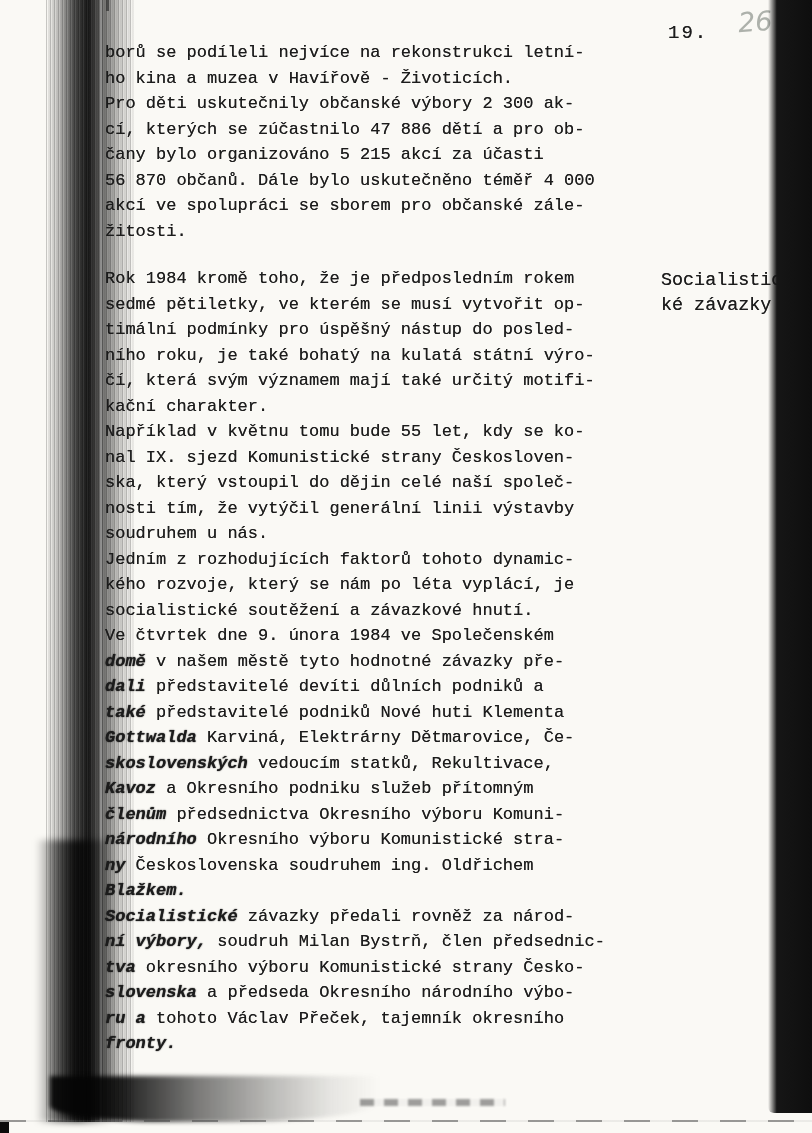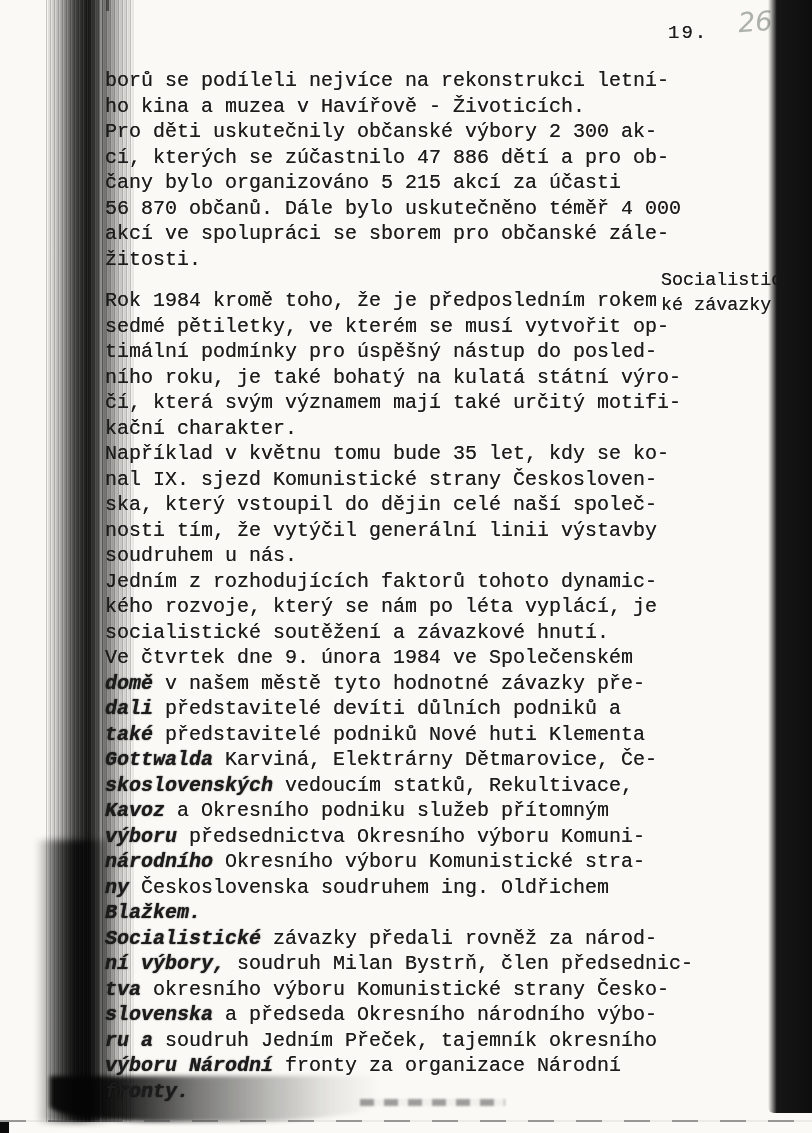--- a/index.html
+++ b/index.html
@@ -54,25 +54,25 @@
   .corner-block{position:absolute;left:0;top:1122px;width:9px;height:11px;background:#0b0b0b;z-index:4;}
   .top-tick{position:absolute;left:106px;top:0;width:3px;height:11px;background:#3a3a3a;opacity:.8;z-index:3;}
   
   .typed-num{position:absolute;left:668px;top:22px;font-size:19px;letter-spacing:2px;z-index:3;
     text-shadow:0 0 .6px rgba(0,0,0,.7);}
   .hand-num{position:absolute;left:738px;top:6px;font-size:27px;z-index:3;
     font-family:"DejaVu Sans",sans-serif;font-style:italic;
     color:var(--pencil,#adb1ab);transform:rotate(-4deg);}
   .margin-note{position:absolute;left:661px;top:268px;font-size:18.4px;line-height:25px;z-index:3;
     text-shadow:0 0 .6px rgba(20,20,20,.75);}
-  .body-text{position:absolute;left:105px;top:68px;width:585px;z-index:3;
-    font-size:20px;line-height:25.5px;}
+  .body-text{position:absolute;left:105px;top:40px;width:585px;z-index:3;
+    font-size:17px;line-height:25.5px;}
   .line{white-space:pre;text-shadow:0 0 .6px rgba(20,20,20,.75);}
   .smudge{font-weight:bold;text-shadow:0 0 1.3px rgba(0,0,0,.95);font-style:italic;}
-  .para + .para{margin-top:16px;}
+  .para + .para{margin-top:22px;}
 </style>
 </head>
 <body>
 
 <div class="page" style="--ink: #1c1c1c; --paper: #faf9f5; --pencil: #adb1ab;">
 
   <div class="left-band"></div>
   <div class="left-band-lower"></div>
   <div class="bottom-smudge"></div>
   <div class="smudge-tail"></div>
@@ -100,42 +100,41 @@
         <div class="line"><span>akcí ve spolupráci se sborem pro občanské zále-</span></div>
         <div class="line"><span>žitosti.</span></div>
       </div>
       <div class="para">
         <div class="line"><span>Rok 1984 kromě toho, že je předposledním rokem</span></div>
         <div class="line"><span>sedmé pětiletky, ve kterém se musí vytvořit op-</span></div>
         <div class="line"><span>timální podmínky pro úspěšný nástup do posled-</span></div>
         <div class="line"><span>ního roku, je také bohatý na kulatá státní výro-</span></div>
         <div class="line"><span>čí, která svým významem mají také určitý motifi-</span></div>
         <div class="line"><span>kační charakter.</span></div>
-        <div class="line"><span>Například v květnu tomu bude 35 let, kdy se ko-</span></div>
+        <div class="line"><span>Například v květnu tomu bude 55 let, kdy se ko-</span></div>
         <div class="line"><span>nal IX. sjezd Komunistické strany Českosloven-</span></div>
         <div class="line"><span>ska, který vstoupil do dějin celé naší společ-</span></div>
         <div class="line"><span>nosti tím, že vytýčil generální linii výstavby</span></div>
         <div class="line"><span>soudruhem u nás.</span></div>
         <div class="line"><span>Jedním z rozhodujících faktorů tohoto dynamic-</span></div>
         <div class="line"><span>kého rozvoje, který se nám po léta vyplácí, je</span></div>
         <div class="line"><span>socialistické soutěžení a závazkové hnutí.</span></div>
         <div class="line"><span>Ve čtvrtek dne 9. února 1984 ve Společenském</span></div>
         <div class="line"><span class="smudge">domě</span><span> v našem městě tyto hodnotné závazky pře-</span></div>
         <div class="line"><span class="smudge">dali</span><span> představitelé devíti důlních podniků a</span></div>
         <div class="line"><span class="smudge">také</span><span> představitelé podniků Nové huti Klementa</span></div>
         <div class="line"><span class="smudge">Gottwalda</span><span> Karviná, Elektrárny Dětmarovice, Če-</span></div>
         <div class="line"><span class="smudge">skoslovenských</span><span> vedoucím statků, Rekultivace,</span></div>
         <div class="line"><span class="smudge">Kavoz</span><span> a Okresního podniku služeb přítomným</span></div>
-        <div class="line"><span class="smudge">výboru</span><span> předsednictva Okresního výboru Komuni-</span></div>
+        <div class="line"><span class="smudge">členům</span><span> předsednictva Okresního výboru Komuni-</span></div>
         <div class="line"><span class="smudge">národního</span><span> Okresního výboru Komunistické stra-</span></div>
         <div class="line"><span class="smudge">ny</span><span> Československa soudruhem ing. Oldřichem</span></div>
         <div class="line"><span class="smudge">Blažkem.</span><span></span></div>
         <div class="line"><span class="smudge">Socialistické</span><span> závazky předali rovněž za národ-</span></div>
         <div class="line"><span class="smudge">ní výbory,</span><span> soudruh Milan Bystrň, člen předsednic-</span></div>
         <div class="line"><span class="smudge">tva</span><span> okresního výboru Komunistické strany Česko-</span></div>
         <div class="line"><span class="smudge">slovenska</span><span> a předseda Okresního národního výbo-</span></div>
-        <div class="line"><span class="smudge">ru a</span><span> soudruh Jedním Přeček, tajemník okresního</span></div>
-        <div class="line"><span class="smudge">výboru Národní</span><span> fronty za organizace Národní</span></div>
+        <div class="line"><span class="smudge">ru a</span><span> tohoto Václav Přeček, tajemník okresního</span></div>
         <div class="line"><span class="smudge">fronty.</span><span></span></div>
       </div>
     </div>
 
 </div>
 
 </body></html>

